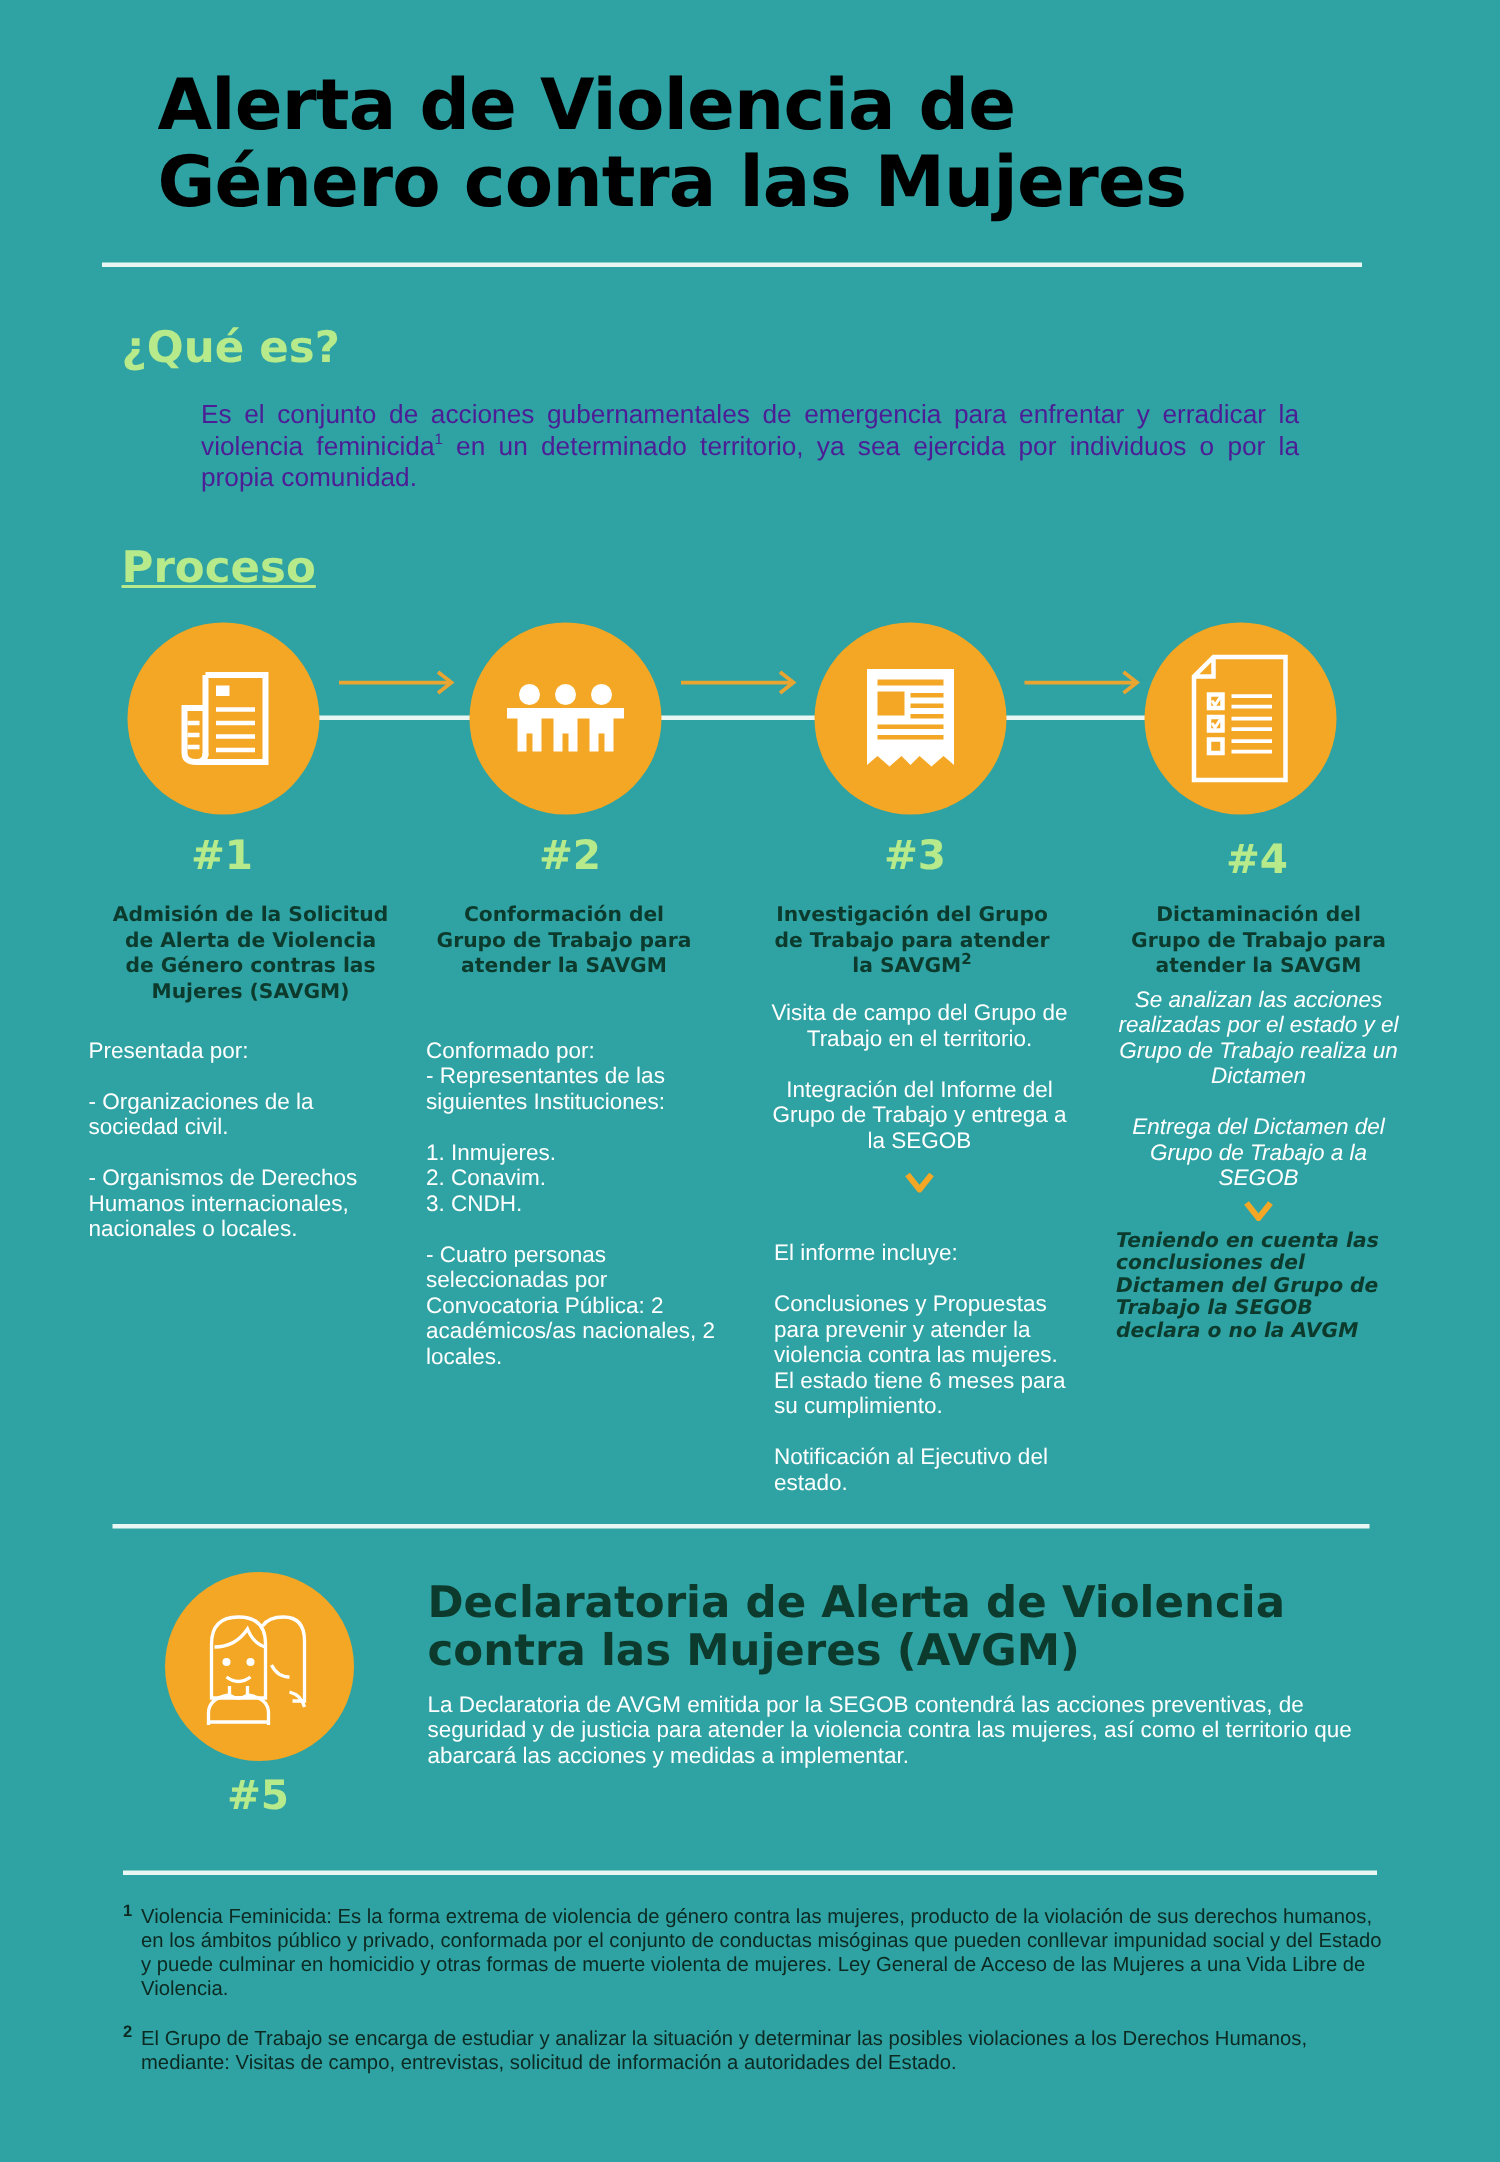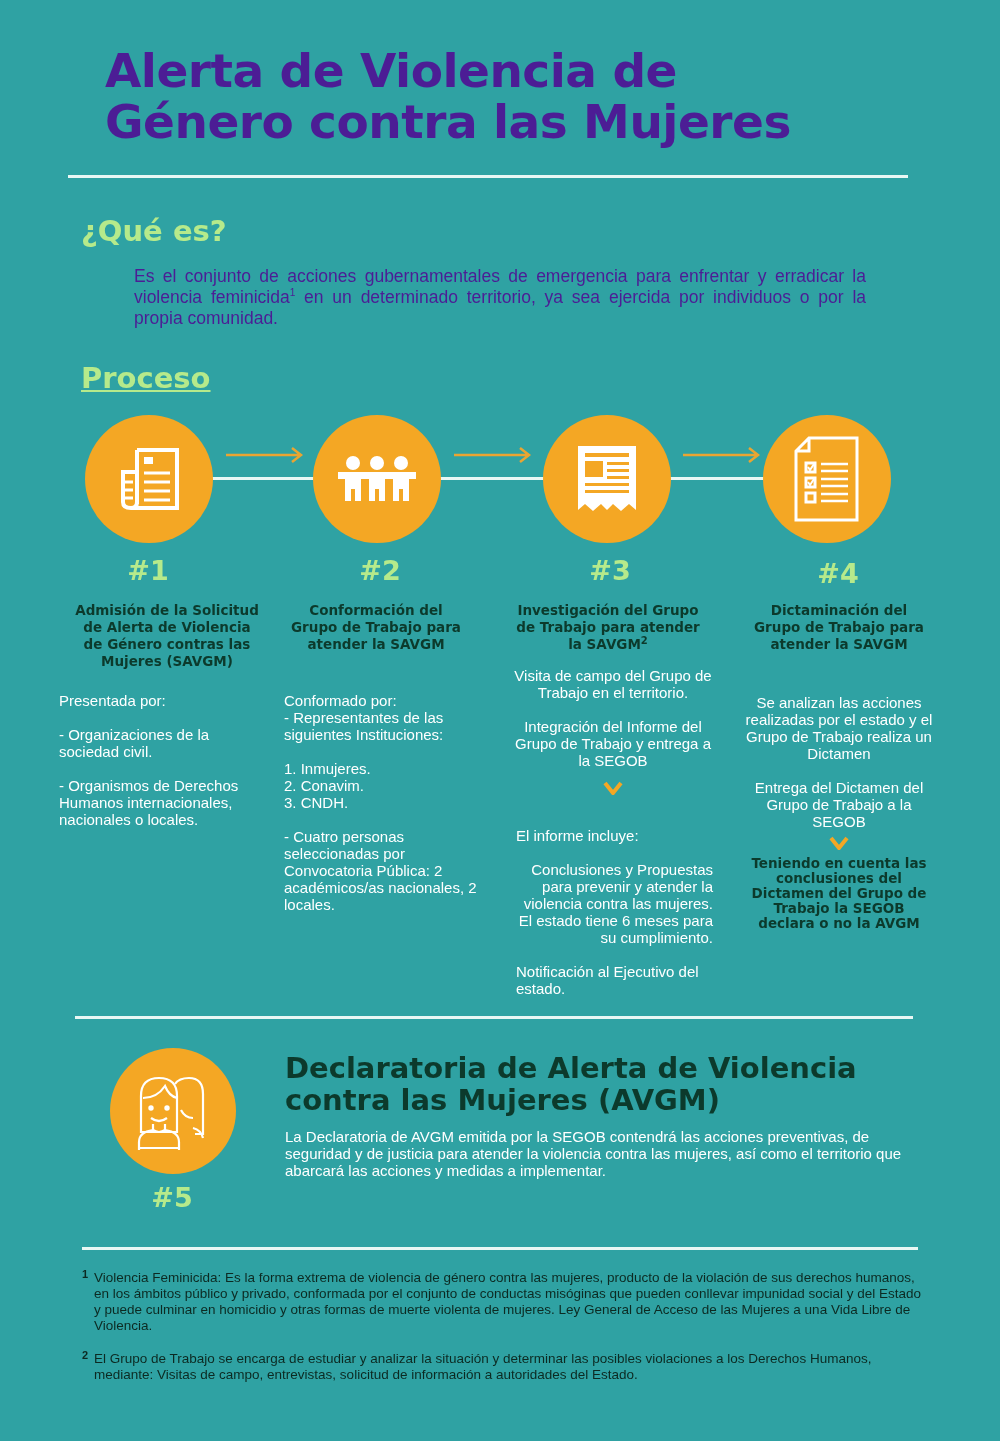--- a/index.html
+++ b/index.html
@@ -1,36 +1,36 @@
 <!DOCTYPE html>
 <html><head>
 <meta charset="utf-8">
 <style>
   * { box-sizing: border-box; margin: 0; padding: 0; }
   html, body { width: 1000px; height: 1441px; background: #2fa2a3; overflow: hidden; }
   body { position: relative; font-family: "Liberation Sans", sans-serif; color: #0c3a2c; }
   .abs { position: absolute; }
 
-  .main-title { left: 105px; top: 45px; width: 800px; font-family: "DejaVu Sans", sans-serif; font-weight: bold; font-size: 47px; line-height: 51px; color: #4c1d95; letter-spacing: -0.5px; }
+  .main-title { left: 105px; top: 45px; width: 800px; font-family: "DejaVu Sans", sans-serif; font-weight: bold; font-size: 47px; line-height: 51px; color: #000000; letter-spacing: -0.5px; }
   .rule { height: 3px; background: #e8f7f4; }
 
   .h-section { font-family: "DejaVu Sans", sans-serif; font-weight: bold; color: #b6ea8b; font-size: 29px; }
   .intro { left: 134px; top: 266px; width: 732px; font-size: 17.5px; line-height: 21px; color: #4c1d95; text-align: justify; text-align-last: left; }
   sup { font-size: 10px; vertical-align: super; line-height: 0; }
 
   .track { left: 150px; top: 477px; width: 690px; height: 3px; background: #e8f7f4; }
   .arrow { height: 20px; }
   .circle { width: 128px; height: 128px; border-radius: 50%; background: #f4a724; display: flex; align-items: center; justify-content: center; }
   .step-num { font-family: "DejaVu Sans", sans-serif; font-weight: bold; color: #b6ea8b; font-size: 27px; text-align: center; width: 100px; }
   .step-title { font-family: "DejaVu Sans", sans-serif; font-weight: bold; font-size: 13.5px; line-height: 17px; color: #0c3a2c; text-align: center; }
   .step-body { font-size: 15px; line-height: 17px; color: #ffffff; }
   .step-body p { margin-bottom: 17px; }
   .center { text-align: center; }
   .chev { display: block; margin: 8px auto 10px; }
-  .step-concl { font-family: "DejaVu Sans", sans-serif; font-weight: bold; font-size: 13.5px; line-height: 15px; color: #0c3a2c; text-align: center; }
+  .step-concl { font-family: "DejaVu Sans", sans-serif; font-weight: bold; font-size: 13.5px; line-height: 15px; color: #0c3a2c; }
 
   .decl-title { left: 285px; top: 1052px; width: 640px; font-family: "DejaVu Sans", sans-serif; font-weight: bold; font-size: 29px; line-height: 32px; color: #0c3a2c; }
   .decl-body { left: 285px; top: 1128px; width: 620px; font-size: 15px; line-height: 17px; color: #ffffff; }
 
   .fn { left: 82px; width: 840px; font-size: 13.5px; line-height: 16px; color: #0c2a22; }
   .fn .mark { position: absolute; left: 0; top: -4px; font-weight: bold; font-size: 11px; }
   .fn .txt { margin-left: 12px; }
 </style>
 </head>
 <body>
@@ -126,26 +126,26 @@
 <div class="abs step-title" style="left:516px; top:602px; width:184px;">
   <span>Investigación del Grupo de Trabajo para atender la SAVGM</span><sup>2</sup>
 </div>
 <div class="abs step-body" style="left:513px; top:667px; width:200px;">
   <p class="center">Visita de campo del Grupo de Trabajo en el territorio.</p>
   <p class="center" style="margin-bottom:12px;">Integración del Informe del Grupo de Trabajo y entrega a la SEGOB</p>
   <svg class="chev" width="20" height="14" viewBox="0 0 20 14">
       <path d="M2 2 L10 12 L18 2" stroke="#f4a724" stroke-width="4" fill="none"></path>
     </svg>
   <p style="padding-left:3px;margin-top:32px;">El informe incluye:</p>
-  <p style="padding-left:3px;text-align:right;">Conclusiones y Propuestas para prevenir y atender la violencia contra las mujeres. El estado tiene 6 meses para su cumplimiento.</p>
+  <p style="padding-left:3px;">Conclusiones y Propuestas para prevenir y atender la violencia contra las mujeres. El estado tiene 6 meses para su cumplimiento.</p>
   <p style="padding-left:3px;">Notificación al Ejecutivo del estado.</p>
 </div>
 
 <div class="abs step-title" style="left:748px; top:602px; width:182px;">Dictaminación del Grupo de Trabajo para atender la SAVGM</div>
-<div class="abs step-body" style="left:744px; top:694px; width:190px;">
+<div class="abs step-body" style="left:744px; top:658px; width:190px;font-style:italic;">
   <p class="center">Se analizan las acciones realizadas por el estado y el Grupo de Trabajo realiza un Dictamen</p>
   <p class="center" style="margin-bottom:0;">Entrega del Dictamen del Grupo de Trabajo a la SEGOB</p>
   <svg class="chev" width="20" height="14" viewBox="0 0 20 14" style="margin:6px auto 6px;">
       <path d="M2 2 L10 12 L18 2" stroke="#f4a724" stroke-width="4" fill="none"></path>
     </svg>
   <div class="step-concl">Teniendo en cuenta las conclusiones del Dictamen del Grupo de Trabajo la SEGOB declara o no la AVGM</div>
 </div>
 
 <div class="abs rule" style="left:75px; top:1016px; width:838px;"></div>
 

